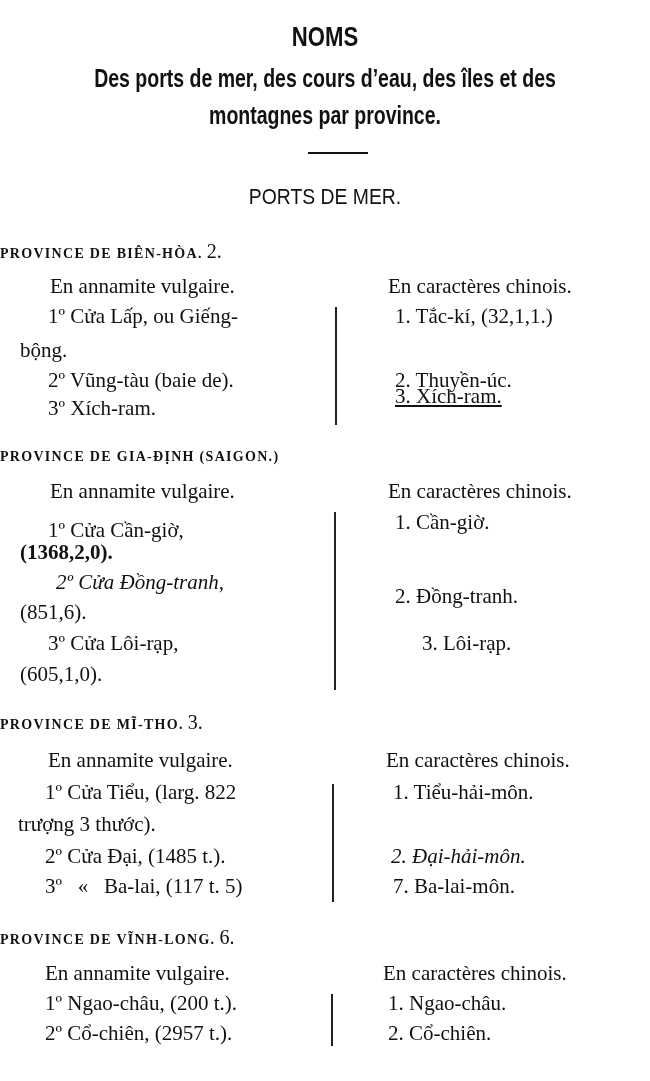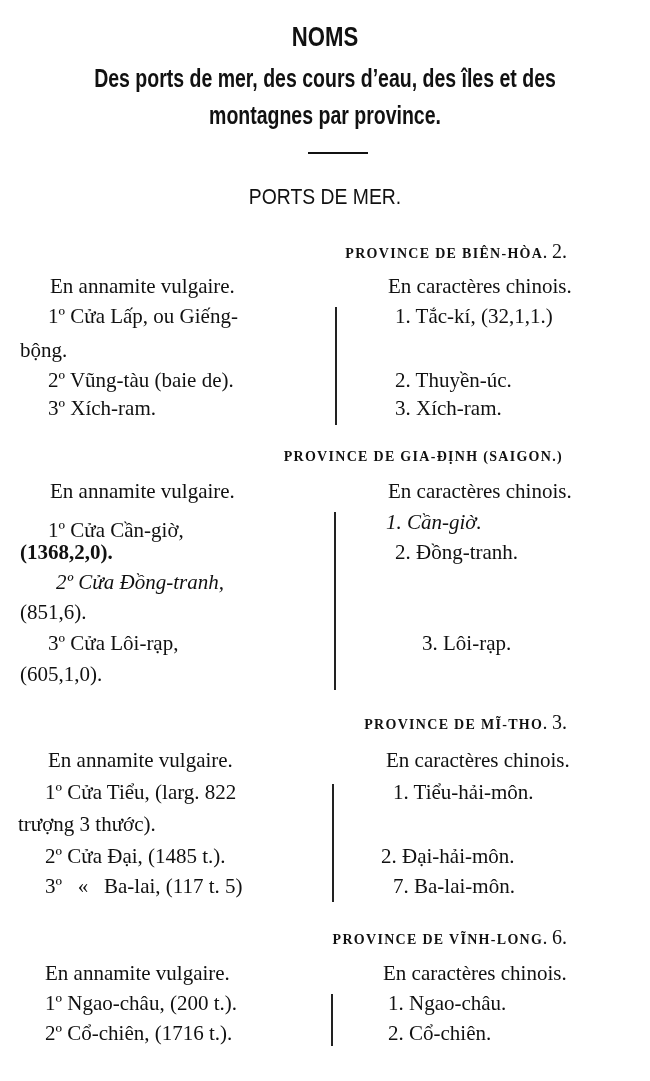--- a/index.html
+++ b/index.html
@@ -17,21 +17,21 @@
   .t-noms { top:22px; font-size:27px; transform:scaleX(0.82); }
   .t-sub1 { top:64px; font-size:25px; transform:scaleX(0.78); }
   .t-sub2 { top:101px; font-size:25px; transform:scaleX(0.78); }
   .rule { position:absolute; left:308px; top:152px; width:60px; height:2px; background:#111; }
   .section-title {
     left:0; width:650px; text-align:center; top:184px;
     font-family:"Liberation Sans", sans-serif; font-size:22px;
     transform:scaleX(0.88); transform-origin:center;
   }
   .prov {
-    left:0; width:567px; text-align:right;
+    left:0; width:567px; text-align:left;
     font-family:"Liberation Serif", serif; font-weight:bold;
     font-size:14px; letter-spacing:1.3px;
   }
   .prov .num { font-size:20px; font-weight:normal; letter-spacing:0; margin-left:4px; }
   .colhead { font-size:21px; }
   .entry { font-size:21px; }
   .vline { position:absolute; width:1.6px; background:#222; }
 </style>
 </head>
 <body>
@@ -47,54 +47,54 @@
 </div>
 <div class="abs colhead" style="left:50px; top:274px;">En annamite vulgaire.</div>
 <div class="abs colhead" style="left:388px; top:274px;">En caractères chinois.</div>
 <div class="abs entry" style="left:48px; top:304px;">1º Cửa Lấp, ou Giếng-</div>
 <div class="abs entry" style="left:20px; top:338px;">bộng.</div>
 <div class="abs entry" style="left:48px; top:368px;">2º Vũng-tàu (baie de).</div>
 <div class="abs entry" style="left:48px; top:396px;">3º Xích-ram.</div>
 <div class="vline" style="left:335px; top:307px; height:118px;"></div>
 <div class="abs entry" style="left:395px; top:304px;">1. Tắc-kí, (32,1,1.)</div>
 <div class="abs entry" style="left:395px; top:368px;">2. Thuyền-úc.</div>
-<div class="abs entry" style="left:395px; top:396px;">3. Xích-ram.</div>
+<div class="abs entry" style="left:395px; top:384px;text-decoration:underline;">3. Xích-ram.</div>
 
 <div class="abs prov" style="top:443px;">
   <span>PROVINCE DE GIA-ĐỊNH (SAIGON.)</span><span class="num"></span>
 </div>
 <div class="abs colhead" style="left:50px; top:479px;">En annamite vulgaire.</div>
 <div class="abs colhead" style="left:388px; top:479px;">En caractères chinois.</div>
 <div class="abs entry" style="left:48px; top:518px;">1º Cửa Cần-giờ,</div>
 <div class="abs entry" style="left:20px; top:540px;font-weight:bold;">(1368,2,0).</div>
 <div class="abs entry" style="left:56px; top:570px;font-style:italic;">2º Cửa Đồng-tranh,</div>
 <div class="abs entry" style="left:20px; top:600px;">(851,6).</div>
 <div class="abs entry" style="left:48px; top:631px;">3º Cửa Lôi-rạp,</div>
 <div class="abs entry" style="left:20px; top:662px;">(605,1,0).</div>
 <div class="vline" style="left:334px; top:512px; height:178px;"></div>
-<div class="abs entry" style="left:386px; top:510px;font-style:italic;">1. Cần-giờ.</div>
-<div class="abs entry" style="left:395px; top:540px;">2. Đồng-tranh.</div>
+<div class="abs entry" style="left:395px; top:510px;">1. Cần-giờ.</div>
+<div class="abs entry" style="left:395px; top:584px;">2. Đồng-tranh.</div>
 <div class="abs entry" style="left:395px; top:631px;margin-left:27px;">3. Lôi-rạp.</div>
 
 <div class="abs prov" style="top:711px;">
   <span>PROVINCE DE MĨ-THO.</span><span class="num">3.</span>
 </div>
 <div class="abs colhead" style="left:48px; top:748px;">En annamite vulgaire.</div>
 <div class="abs colhead" style="left:386px; top:748px;">En caractères chinois.</div>
 <div class="abs entry" style="left:45px; top:780px;">1º Cửa Tiểu, (larg. 822</div>
 <div class="abs entry" style="left:18px; top:812px;">trượng 3 thước).</div>
 <div class="abs entry" style="left:45px; top:844px;">2º Cửa Đại, (1485 t.).</div>
 <div class="abs entry" style="left:45px; top:874px; white-space:pre;text-align:right;">3º   «   Ba-lai, (117 t. 5)</div>
 <div class="vline" style="left:332px; top:784px; height:118px;"></div>
 <div class="abs entry" style="left:393px; top:780px;">1. Tiểu-hải-môn.</div>
-<div class="abs entry" style="left:381px; top:844px;">2. Đại-hải-môn.</div>
+<div class="abs entry" style="left:391px; top:844px;font-style:italic;">2. Đại-hải-môn.</div>
 <div class="abs entry" style="left:393px; top:874px;">7. Ba-lai-môn.</div>
 
 <div class="abs prov" style="top:926px;">
   <span>PROVINCE DE VĨNH-LONG.</span><span class="num">6.</span>
 </div>
 <div class="abs colhead" style="left:45px; top:961px;">En annamite vulgaire.</div>
 <div class="abs colhead" style="left:383px; top:961px;">En caractères chinois.</div>
 <div class="abs entry" style="left:45px; top:991px;">1º Ngao-châu, (200 t.).</div>
-<div class="abs entry" style="left:45px; top:1021px;">2º Cổ-chiên, (1716 t.).</div>
+<div class="abs entry" style="left:45px; top:1021px;">2º Cổ-chiên, (2957 t.).</div>
 <div class="vline" style="left:331px; top:994px; height:52px;"></div>
 <div class="abs entry" style="left:388px; top:991px;">1. Ngao-châu.</div>
 <div class="abs entry" style="left:388px; top:1021px;">2. Cổ-chiên.</div>
 
 </body></html>

